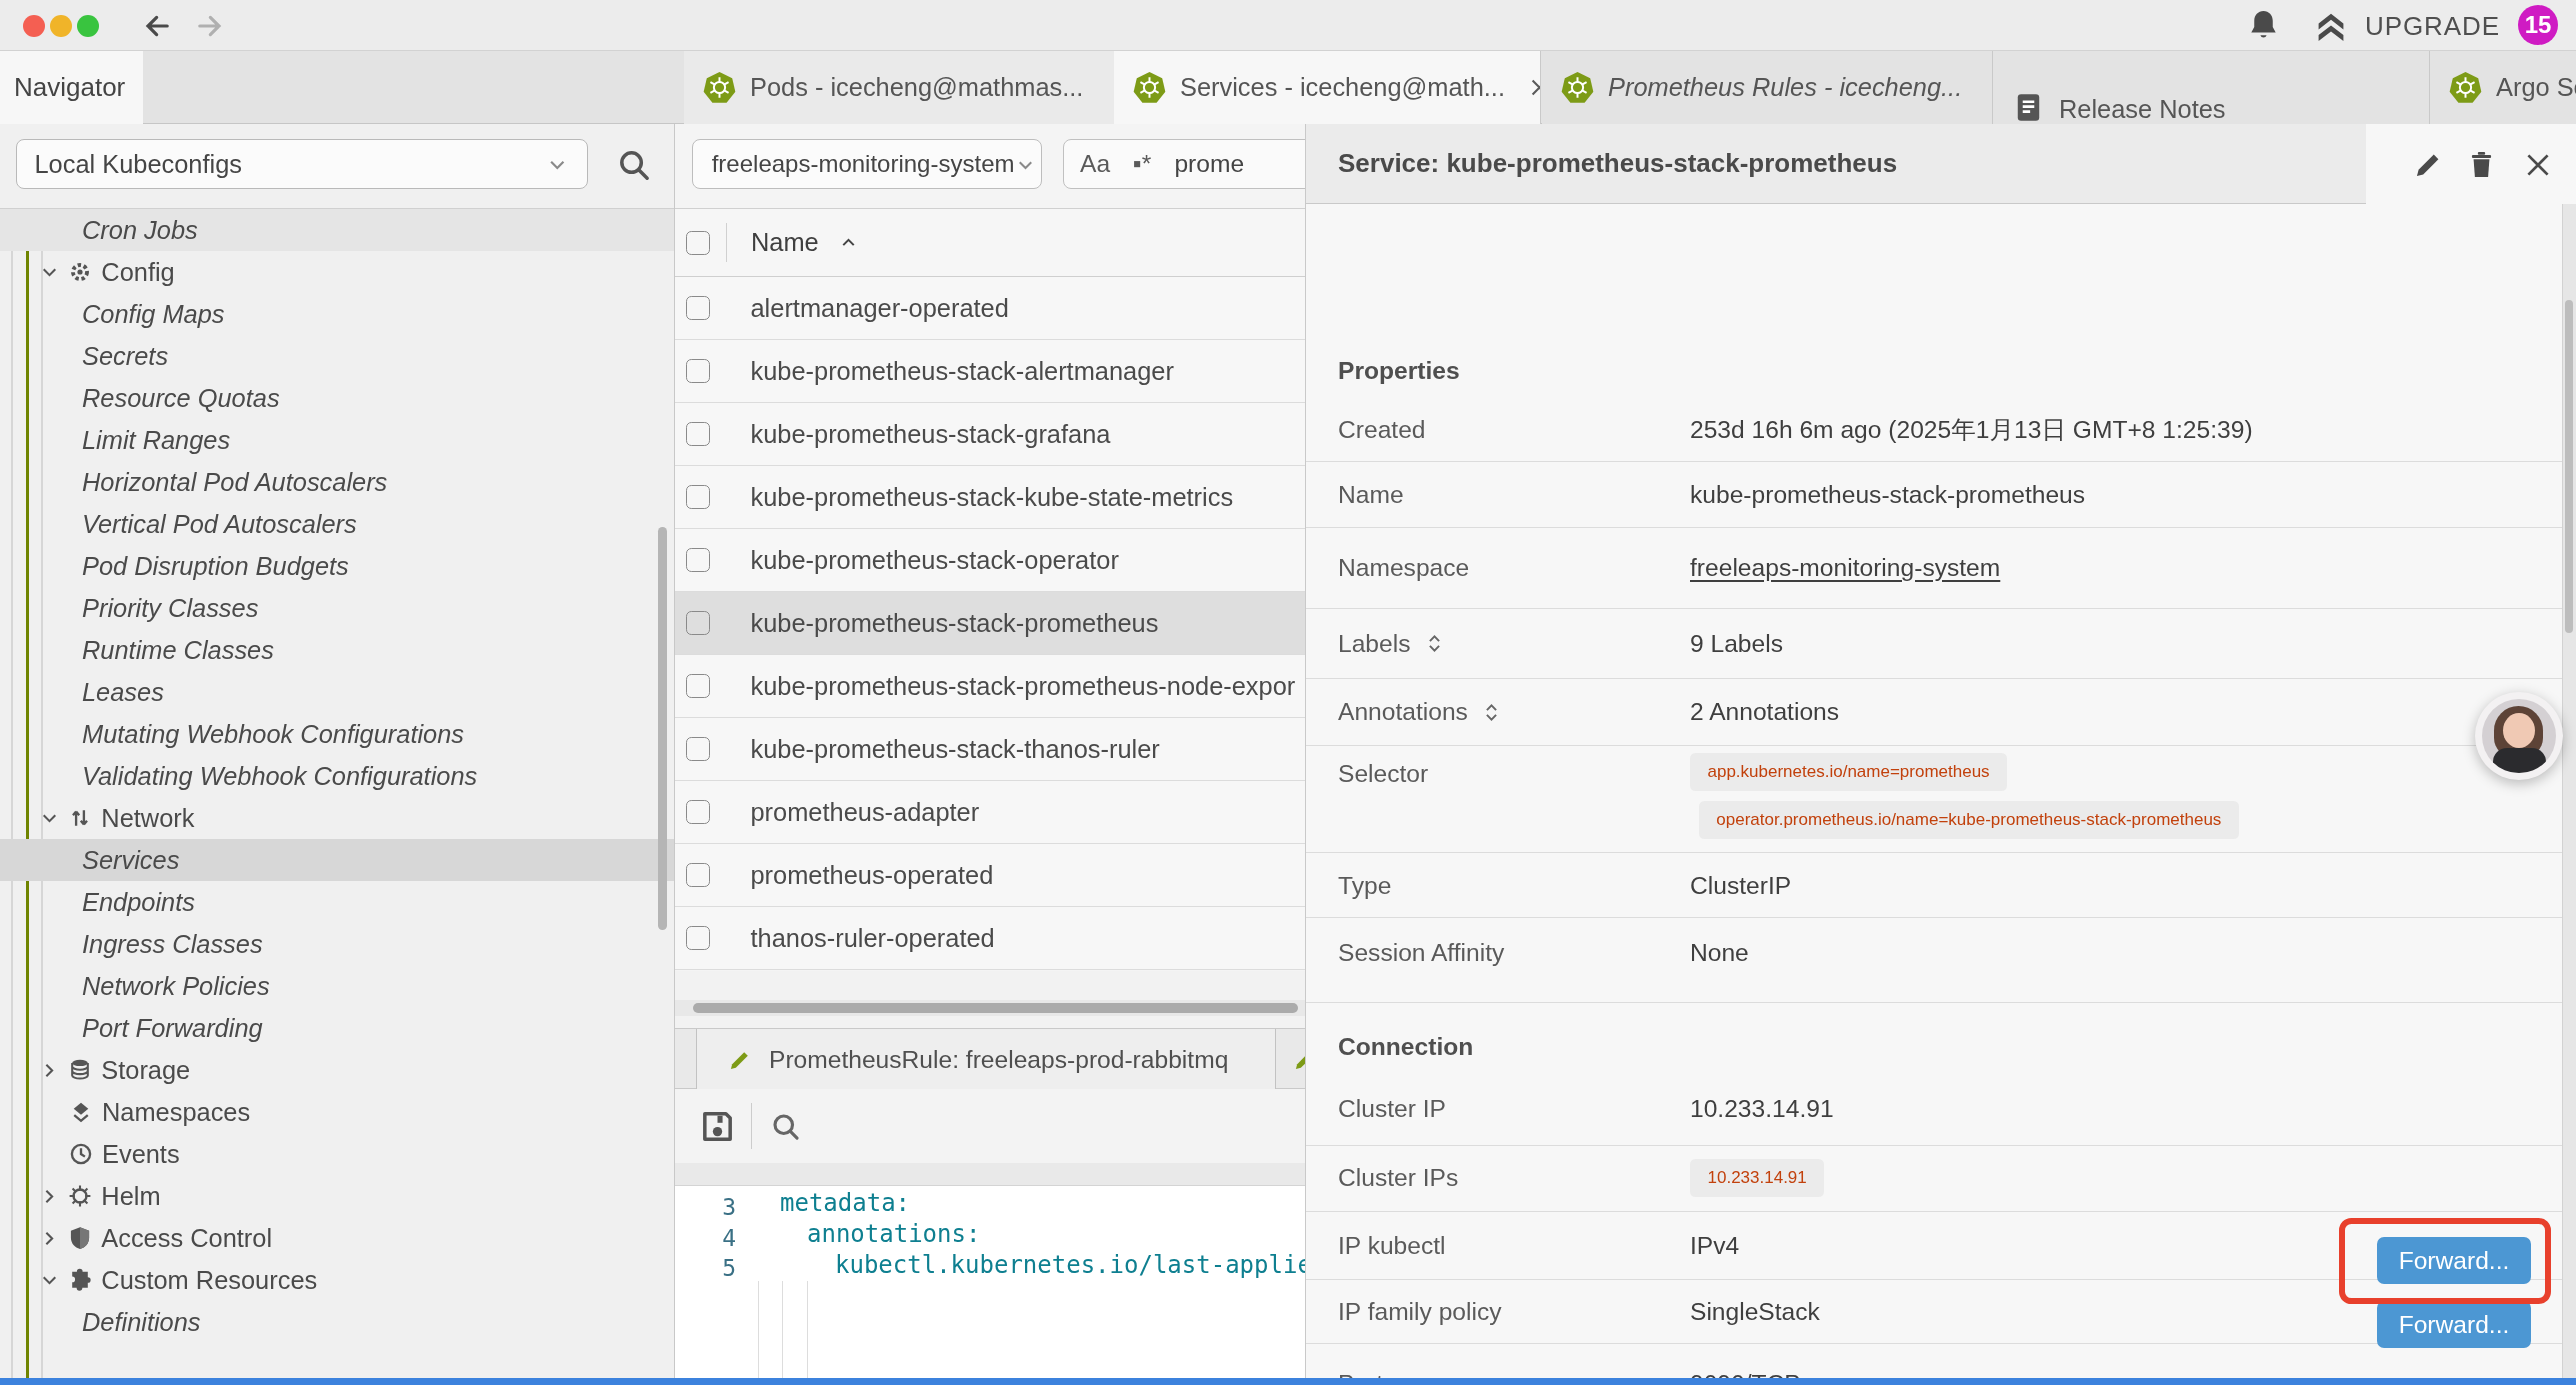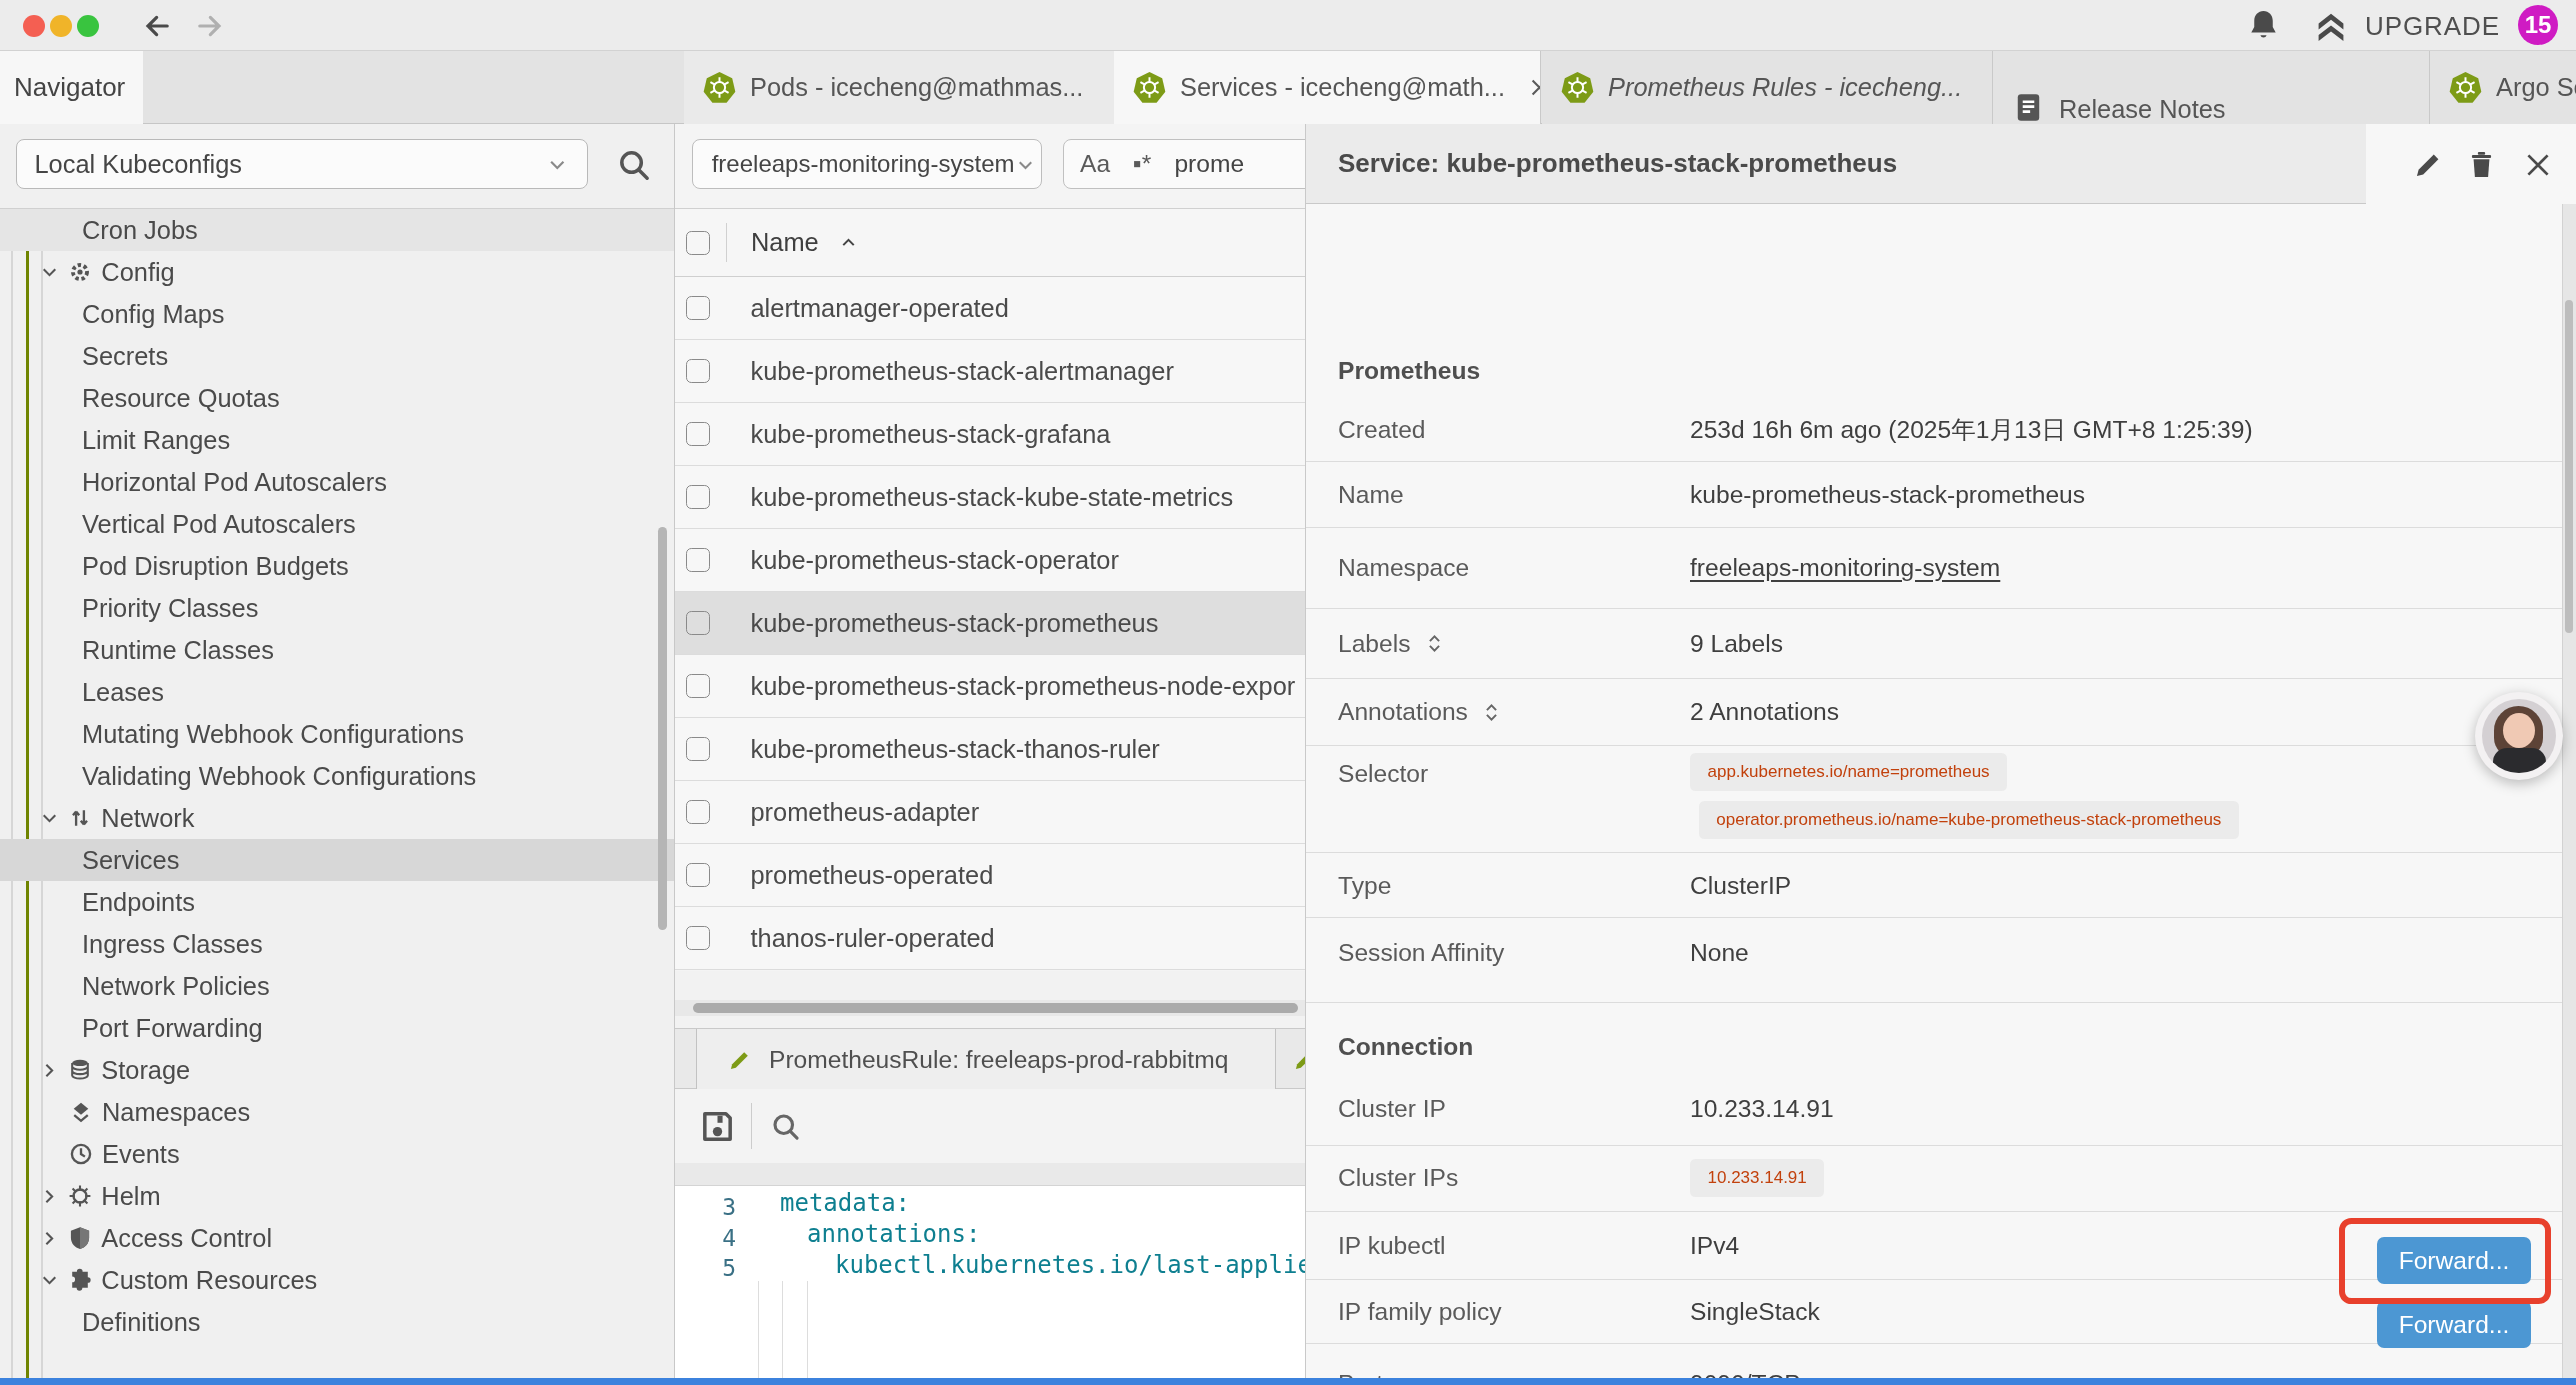--- a/index.html
+++ b/index.html
@@ -27,21 +27,21 @@
 
   
   .sidebar { position:absolute; left:0; top:124px; width:675px; height:1255px; background:#f0f0f0; border-right:0.9px solid #c8c8c8; overflow:hidden; }
   .side-toolbar { position:absolute; left:0; top:0; width:675px; height:85px; border-bottom:0.9px solid #d0d0d0; }
   .select-box { position:absolute; left:16px; top:15px; width:572px; height:50px; background:#fbfbfb; border:0.9px solid #b9b9b9; border-radius:8px; display:flex; align-items:center; padding:0 17.5px; font-size:25.4px; color:#454545; }
   .select-box .chev { margin-left:auto; }
   .tree { position:absolute; left:0; top:85px; width:675px; height:1170px; font-size:25.4px; }
   .guide { position:absolute; top:0; bottom:0; width:1.8px; background:#d6d6d6; }
   .guide.green { width:2.6px; background:#6f8400; }
   .trow { position:relative; height:42px; display:flex; align-items:center; color:#4a4a4a; white-space:nowrap; }
-  .trow.child { padding-left:82px; }
+  .trow.child { padding-left:82px;font-style:italic; }
   .trow.group { padding-left:39px; }
   .trow.leaf-icon { padding-left:68px; }
   .trow .chevbox { width:23px; margin-right:5.3px; display:flex; align-items:center; }
   .trow .ticon { width:26px; margin-right:8px; display:flex; align-items:center; justify-content:center; }
   .trow.hl { background:#e5e5e5; }
   .trow.selected { background:#d7d7d7; }
   .side-scroll { position:absolute; right:7px; top:403px; width:8.8px; height:403px; border-radius:4.4px; background:#b5b5b5; }
 
   
   .listpane { position:absolute; left:675px; top:124px; width:631px; height:1255px; background:#f4f4f4; border-right:0.9px solid #c9c9c9; overflow:hidden; }
@@ -549,21 +549,21 @@
             <rect x="7.8" y="2.4" width="4.4" height="1.7" rx=".6" fill="#4a4a4a"></rect>
           </svg>
       </span>
       <span class="hicon" style="left:1212px;">
         <svg width="32" height="32" viewBox="0 0 20 20">
             <path d="M4 4l12 12M16 4L4 16" stroke="#4a4a4a" stroke-width="1.7"></path>
           </svg>
       </span>
     </div>
 
-    <div class="dsection" style="top:233px;">Prometheus</div>
+    <div class="dsection" style="top:233px;">Properties</div>
 
     <div class="drow" style="top:274px;height:63px;">
       <span class="dlabel">Created</span>
       <span class="dvalue">253d 16h 6m ago (2025年1月13日 GMT+8 1:25:39)</span>
     </div>
     <div class="dsep" style="top:337px;"></div>
 
     <div class="drow" style="top:338px;height:66px;">
       <span class="dlabel">Name</span>
       <span class="dvalue">kube-prometheus-stack-prometheus</span>

